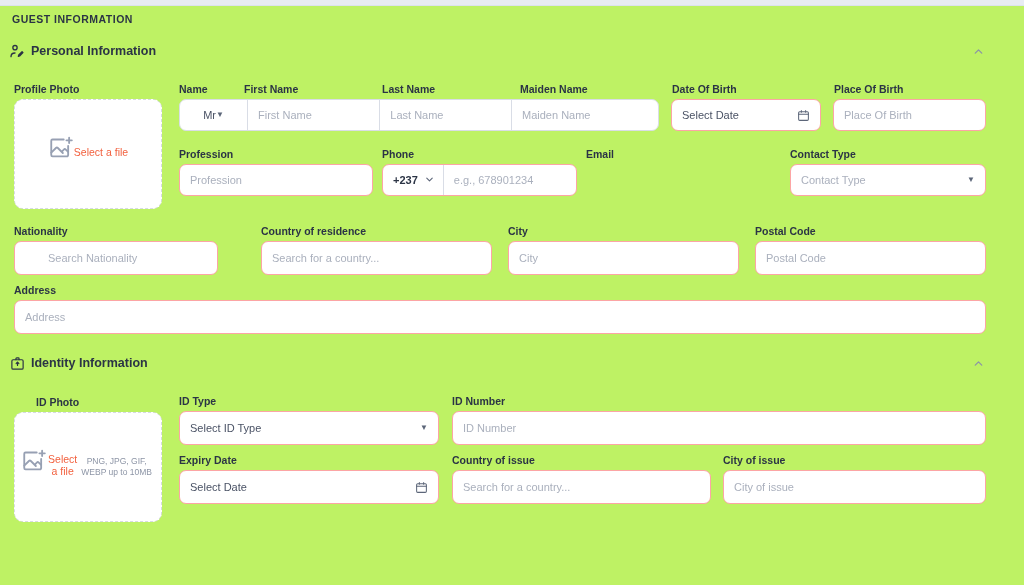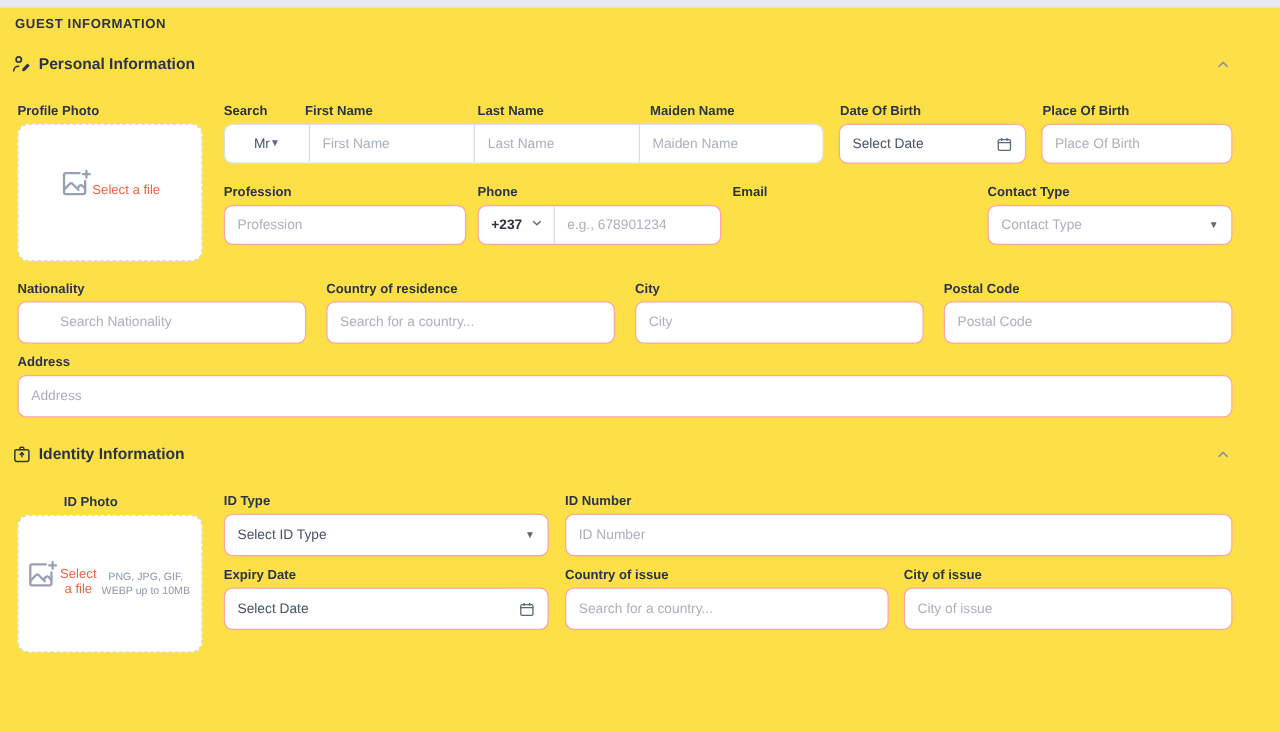--- a/index.html
+++ b/index.html
@@ -3,21 +3,21 @@
 <meta charset="utf-8">
 <style>
   * { box-sizing: border-box; }
   html, body {
     margin: 0; padding: 0;
     width: 1024px; height: 585px;
     background: #ffffff;
     font-family: "Liberation Sans", sans-serif;
     overflow: hidden;
   }
-  .page { position: relative; width: 1024px; height: 585px; background: #fde047; }
+  .page { position: relative; width: 1024px; height: 585px; background: #bef264; }
 
   .top-strip {
     position: absolute; left: 0; top: 0; width: 1024px; height: 6px;
     background: #e8ecf2; border-bottom: 1px solid #dde3ec;
   }
 
   .section-eyebrow {
     position: absolute; left: 12px; top: 13px;
     font-size: 10.5px; font-weight: bold; letter-spacing: .5px;
     color: #2b3445;
@@ -119,21 +119,21 @@
       <svg width="26" height="26" viewBox="0 0 24 24" fill="none" stroke="currentColor" stroke-width="1.7" stroke-linecap="round" stroke-linejoin="round">
         <path d="M17 4h5M19.5 1.5v5"></path>
         <path d="M14.5 3.2H4.2A1.2 1.2 0 0 0 3 4.4v13.2A1.2 1.2 0 0 0 4.2 18.8h13.2a1.2 1.2 0 0 0 1.2-1.2V9.2"></path>
         <path d="M3 15.4l4.3-4.3a1.3 1.3 0 0 1 1.8 0l4.6 4.6"></path>
         <path d="M13.2 13.9l1.4-1.4a1.3 1.3 0 0 1 1.8 0l2.2 2.2"></path>
       </svg>
     </span>
     <div class="pick">Select a file</div>
   </div>
 
-  <div class="lbl" style="left:179px; top:83px;">Search</div>
+  <div class="lbl" style="left:179px; top:83px;">Name</div>
   <div class="lbl" style="left:244px; top:83px;">First Name</div>
   <div class="lbl" style="left:382px; top:83px;">Last Name</div>
   <div class="lbl" style="left:520px; top:83px;">Maiden Name</div>
   <div class="lbl" style="left:672px; top:83px;">Date Of Birth</div>
   <div class="lbl" style="left:834px; top:83px;">Place Of Birth</div>
 
   <div class="joined" style="left:179px; top:99px; width:480px;">
     <div style="width:67px; justify-content:center;">
       <span class="val">Mr</span>
       <span class="caret">▼</span>
@@ -191,21 +191,21 @@
   <div class="fld" style="left:790px; top:164px; width:196px; justify-content:space-between;">
     <span class="ph">Contact Type</span>
     <span class="caret">▼</span>
   </div>
 
   <div class="lbl" style="left:14px; top:225px;">Nationality</div>
   <div class="lbl" style="left:261px; top:225px;">Country of residence</div>
   <div class="lbl" style="left:508px; top:225px;">City</div>
   <div class="lbl" style="left:755px; top:225px;">Postal Code</div>
 
-  <div class="fld tall" style="left:14px; top:241px; width:231px;padding-left:33px;">
+  <div class="fld tall" style="left:14px; top:241px; width:204px;padding-left:33px;">
     <span class="ph">Search Nationality</span>
   </div>
   <div class="fld tall" style="left:261px; top:241px; width:231px;">
     <span class="ph">Search for a country...</span>
   </div>
   <div class="fld tall" style="left:508px; top:241px; width:231px;">
     <span class="ph">City</span>
   </div>
   <div class="fld tall" style="left:755px; top:241px; width:231px;">
     <span class="ph">Postal Code</span>
@@ -226,21 +226,21 @@
       </svg>
     </span>
     <span class="ttl">Identity Information</span>
     <span class="chev">
       <svg width="13" height="13" viewBox="0 0 24 24" fill="none" stroke="currentColor" stroke-width="2.4" stroke-linecap="round" stroke-linejoin="round">
           <polyline points="18 15 12 9 6 15"></polyline>
         </svg>
     </span>
   </div>
 
-  <div class="lbl" style="left:31px; top:396px;padding-left:20px;">ID Photo</div>
+  <div class="lbl" style="left:16px; top:396px;padding-left:20px;">ID Photo</div>
   <div class="dz" style="left:14px; top:412px; width:148px; height:110px;">
     <span class="imgico">
       <svg width="26" height="26" viewBox="0 0 24 24" fill="none" stroke="currentColor" stroke-width="1.7" stroke-linecap="round" stroke-linejoin="round">
         <path d="M17 4h5M19.5 1.5v5"></path>
         <path d="M14.5 3.2H4.2A1.2 1.2 0 0 0 3 4.4v13.2A1.2 1.2 0 0 0 4.2 18.8h13.2a1.2 1.2 0 0 0 1.2-1.2V9.2"></path>
         <path d="M3 15.4l4.3-4.3a1.3 1.3 0 0 1 1.8 0l4.6 4.6"></path>
         <path d="M13.2 13.9l1.4-1.4a1.3 1.3 0 0 1 1.8 0l2.2 2.2"></path>
       </svg>
     </span>
     <div class="pick">Select a file</div>

